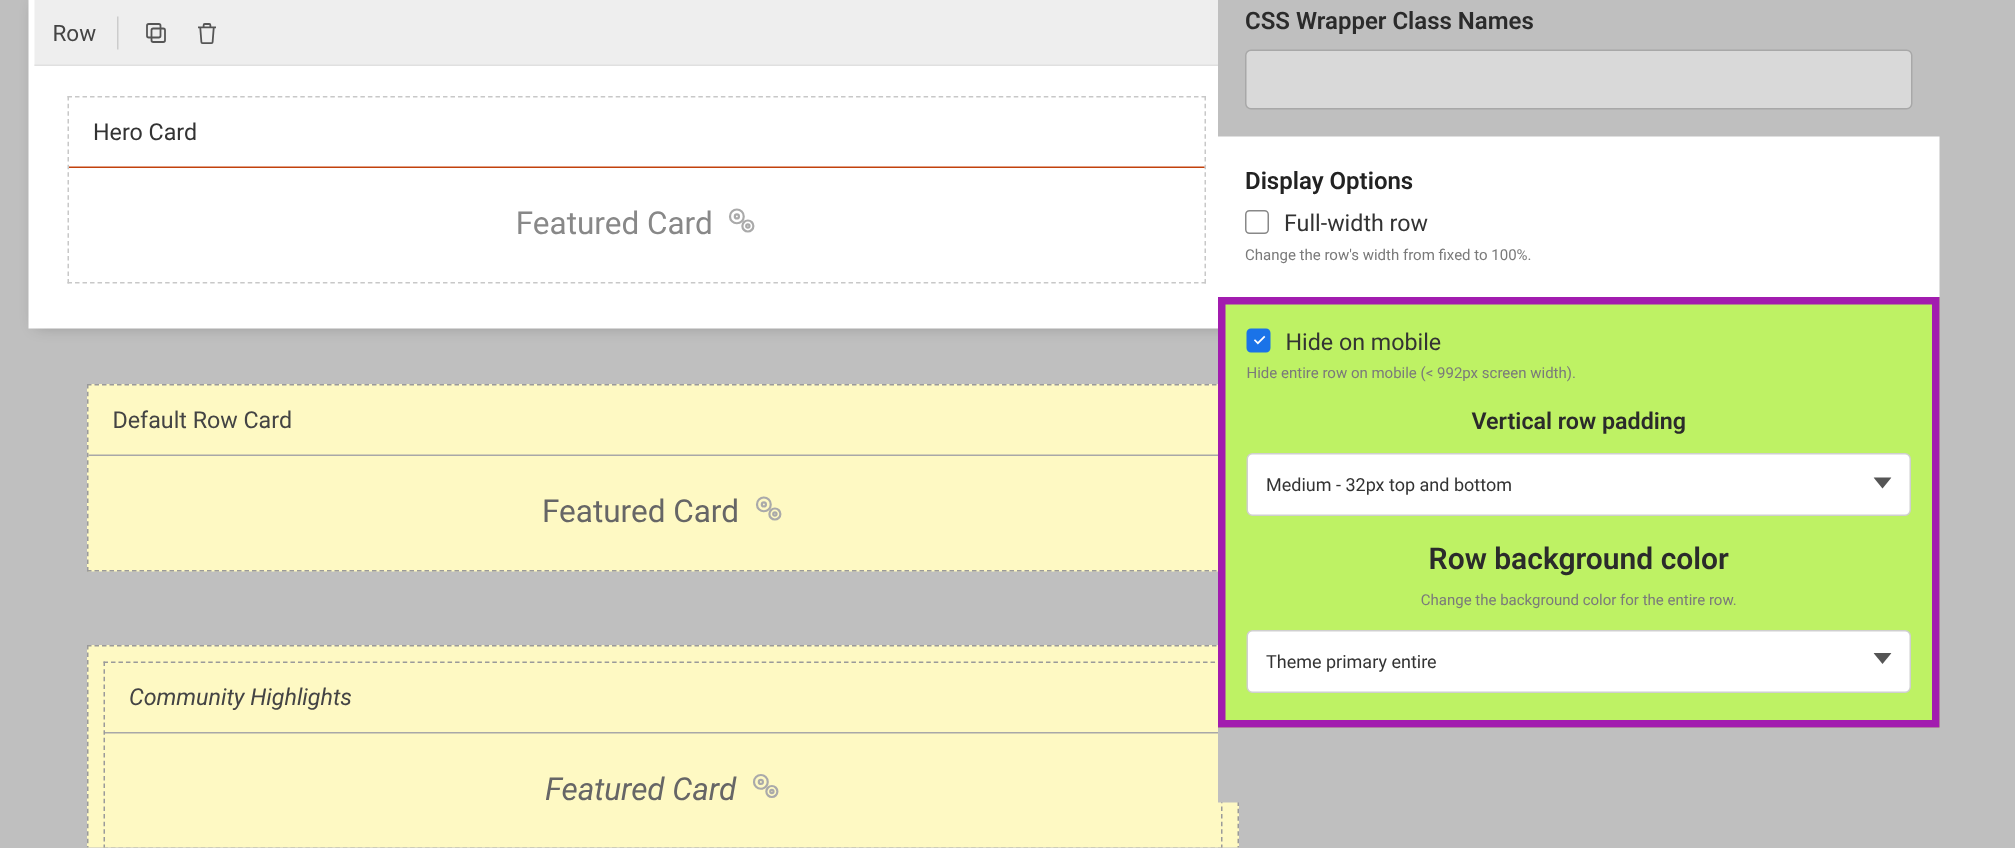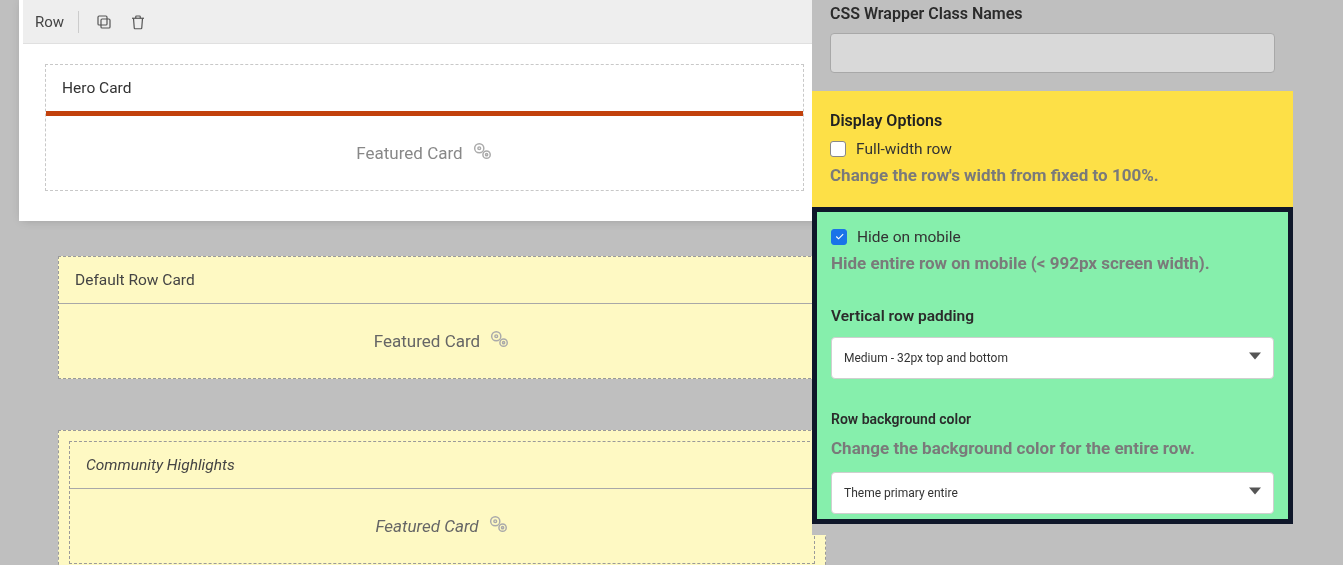--- a/index.html
+++ b/index.html
@@ -62,27 +62,27 @@
     background: #fff;
   }
   .dashed-box {
     border: 1px dashed #c8c8c8;
     background: #fff;
   }
   .card-header {
     padding: 14px 16px;
     font-size: 15.5px;
     color: #333;
-    border-bottom: 5px solid #c2410c;
+    border-bottom: 1px solid #c2410c;
   }
   .card-slot {
     padding: 24px 16px;
     text-align: center;
     color: #888;
-    font-size: 17px;
+    font-size: 21px;
     display: flex;
     align-items: center;
     justify-content: center;
     gap: 8px;
   }
   .card-slot .gear { color: #aaa; }
   .card-slot .gear svg { width: 22px; height: 22px; stroke: currentColor; fill: none; stroke-width: 1.6; }
 
   
   .inactive-row {
@@ -135,72 +135,71 @@
     padding: 0 18px 18px 18px;
   }
   .panel-label {
     font-size: 16px;
     font-weight: 600;
     color: #2b2b2b;
     margin-bottom: 10px;
     margin-top: 4px;
   }
   .panel-help {
-    font-size: 17px;
+    font-size: 10px;
     color: #7a7a7a;
     margin-top: 6px;
     line-height: 1.35;
-    font-weight: bold;
   }
   .text-input {
     width: 100%;
     height: 40px;
     border: 1px solid #a8a8a8;
     border-radius: 4px;
     background: #d9d9d9;
     padding: 8px 10px;
     font-size: 15px;
     color: #333;
   }
 
   .panel-white {
-    background: #fde047;
+    background: #ffffff;
     padding: 16px 35px 20px 18px;
   }
   .panel-white .panel-label { color: #222; }
 
   .chk-row {
     display: flex;
-    align-items: center;
+    align-items: flex-start;
     gap: 10px;
     margin-top: 4px;
   }
   .chk {
     width: 16px; height: 16px;
     border: 1.5px solid #888;
     border-radius: 3px;
     display: inline-flex;
     align-items: center;
     justify-content: center;
     background: #fff;
   }
   .chk.checked {
     background: #1a73e8;
     border-color: #1a73e8;
   }
   .chk.checked svg { width: 11px; height: 11px; stroke: #fff; stroke-width: 2.5; fill: none; }
   .chk-label { font-size: 15.5px; color: #333; }
 
   .highlight-box {
-    border: 5px solid #0f172a;
-    padding: 12px 14px 5px 14px;
+    border: 5px solid #a21caf;
+    padding: 12px 14px 18px 14px;
     margin: 0 0 0 0;
-    background: #86efac;
-  }
-  .highlight-box .sub-block { margin-top: 32px; }
+    background: #bef264;
+  }
+  .highlight-box .sub-block { margin-top: 16px; text-align: center; }
 
   .select {
     width: 100%;
     height: 42px;
     border: 1px solid #cfcfcf;
     border-radius: 4px;
     background: #fff;
     padding: 0 12px;
     display: flex;
     align-items: center;
@@ -323,21 +322,21 @@
       <div class="panel-label" style="font-size:15.5px;">Vertical row padding</div>
       <div class="select">
         <span>Medium - 32px top and bottom</span>
         <span class="caret"><svg viewBox="0 0 10 6">
               <path d="M0 0l5 6 5-6z"></path>
             </svg></span>
       </div>
     </div>
 
     <div class="sub-block">
-      <div class="panel-label" style="font-size:14px;">Row background color</div>
+      <div class="panel-label" style="font-size:20px;">Row background color</div>
       <div class="panel-help">Change the background color for the entire row.</div>
       <div class="select">
         <span>Theme primary entire</span>
         <span class="caret"><svg viewBox="0 0 10 6">
               <path d="M0 0l5 6 5-6z"></path>
             </svg></span>
       </div>
     </div>
   </div>
 

